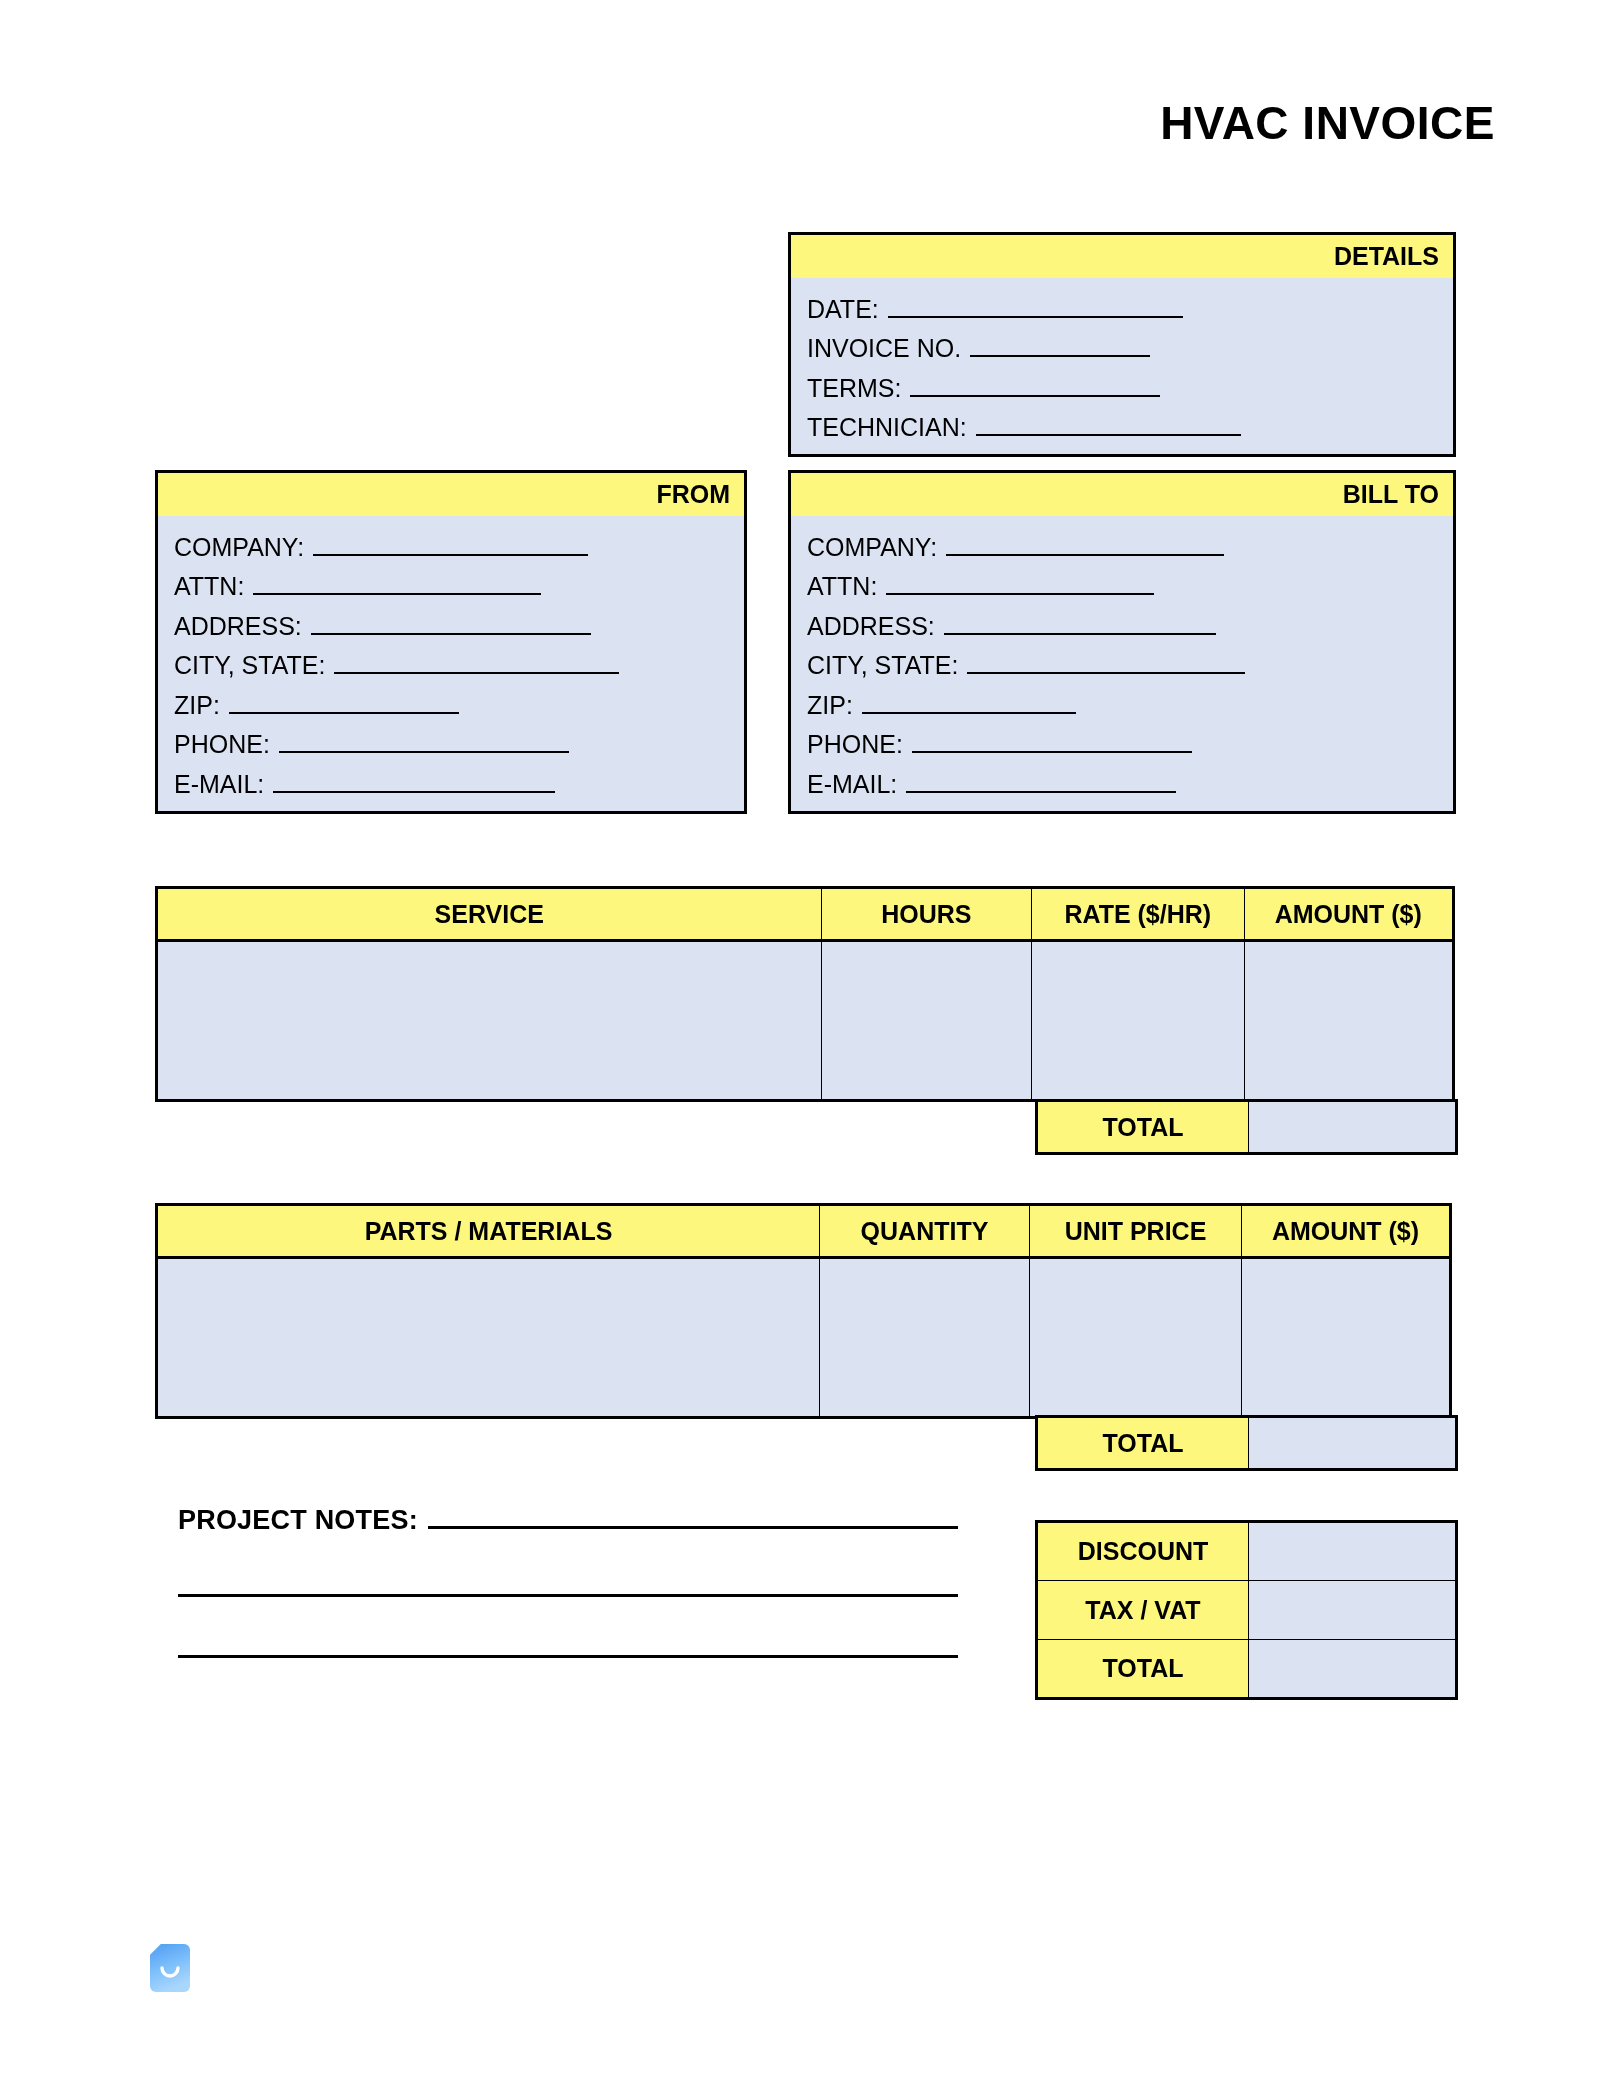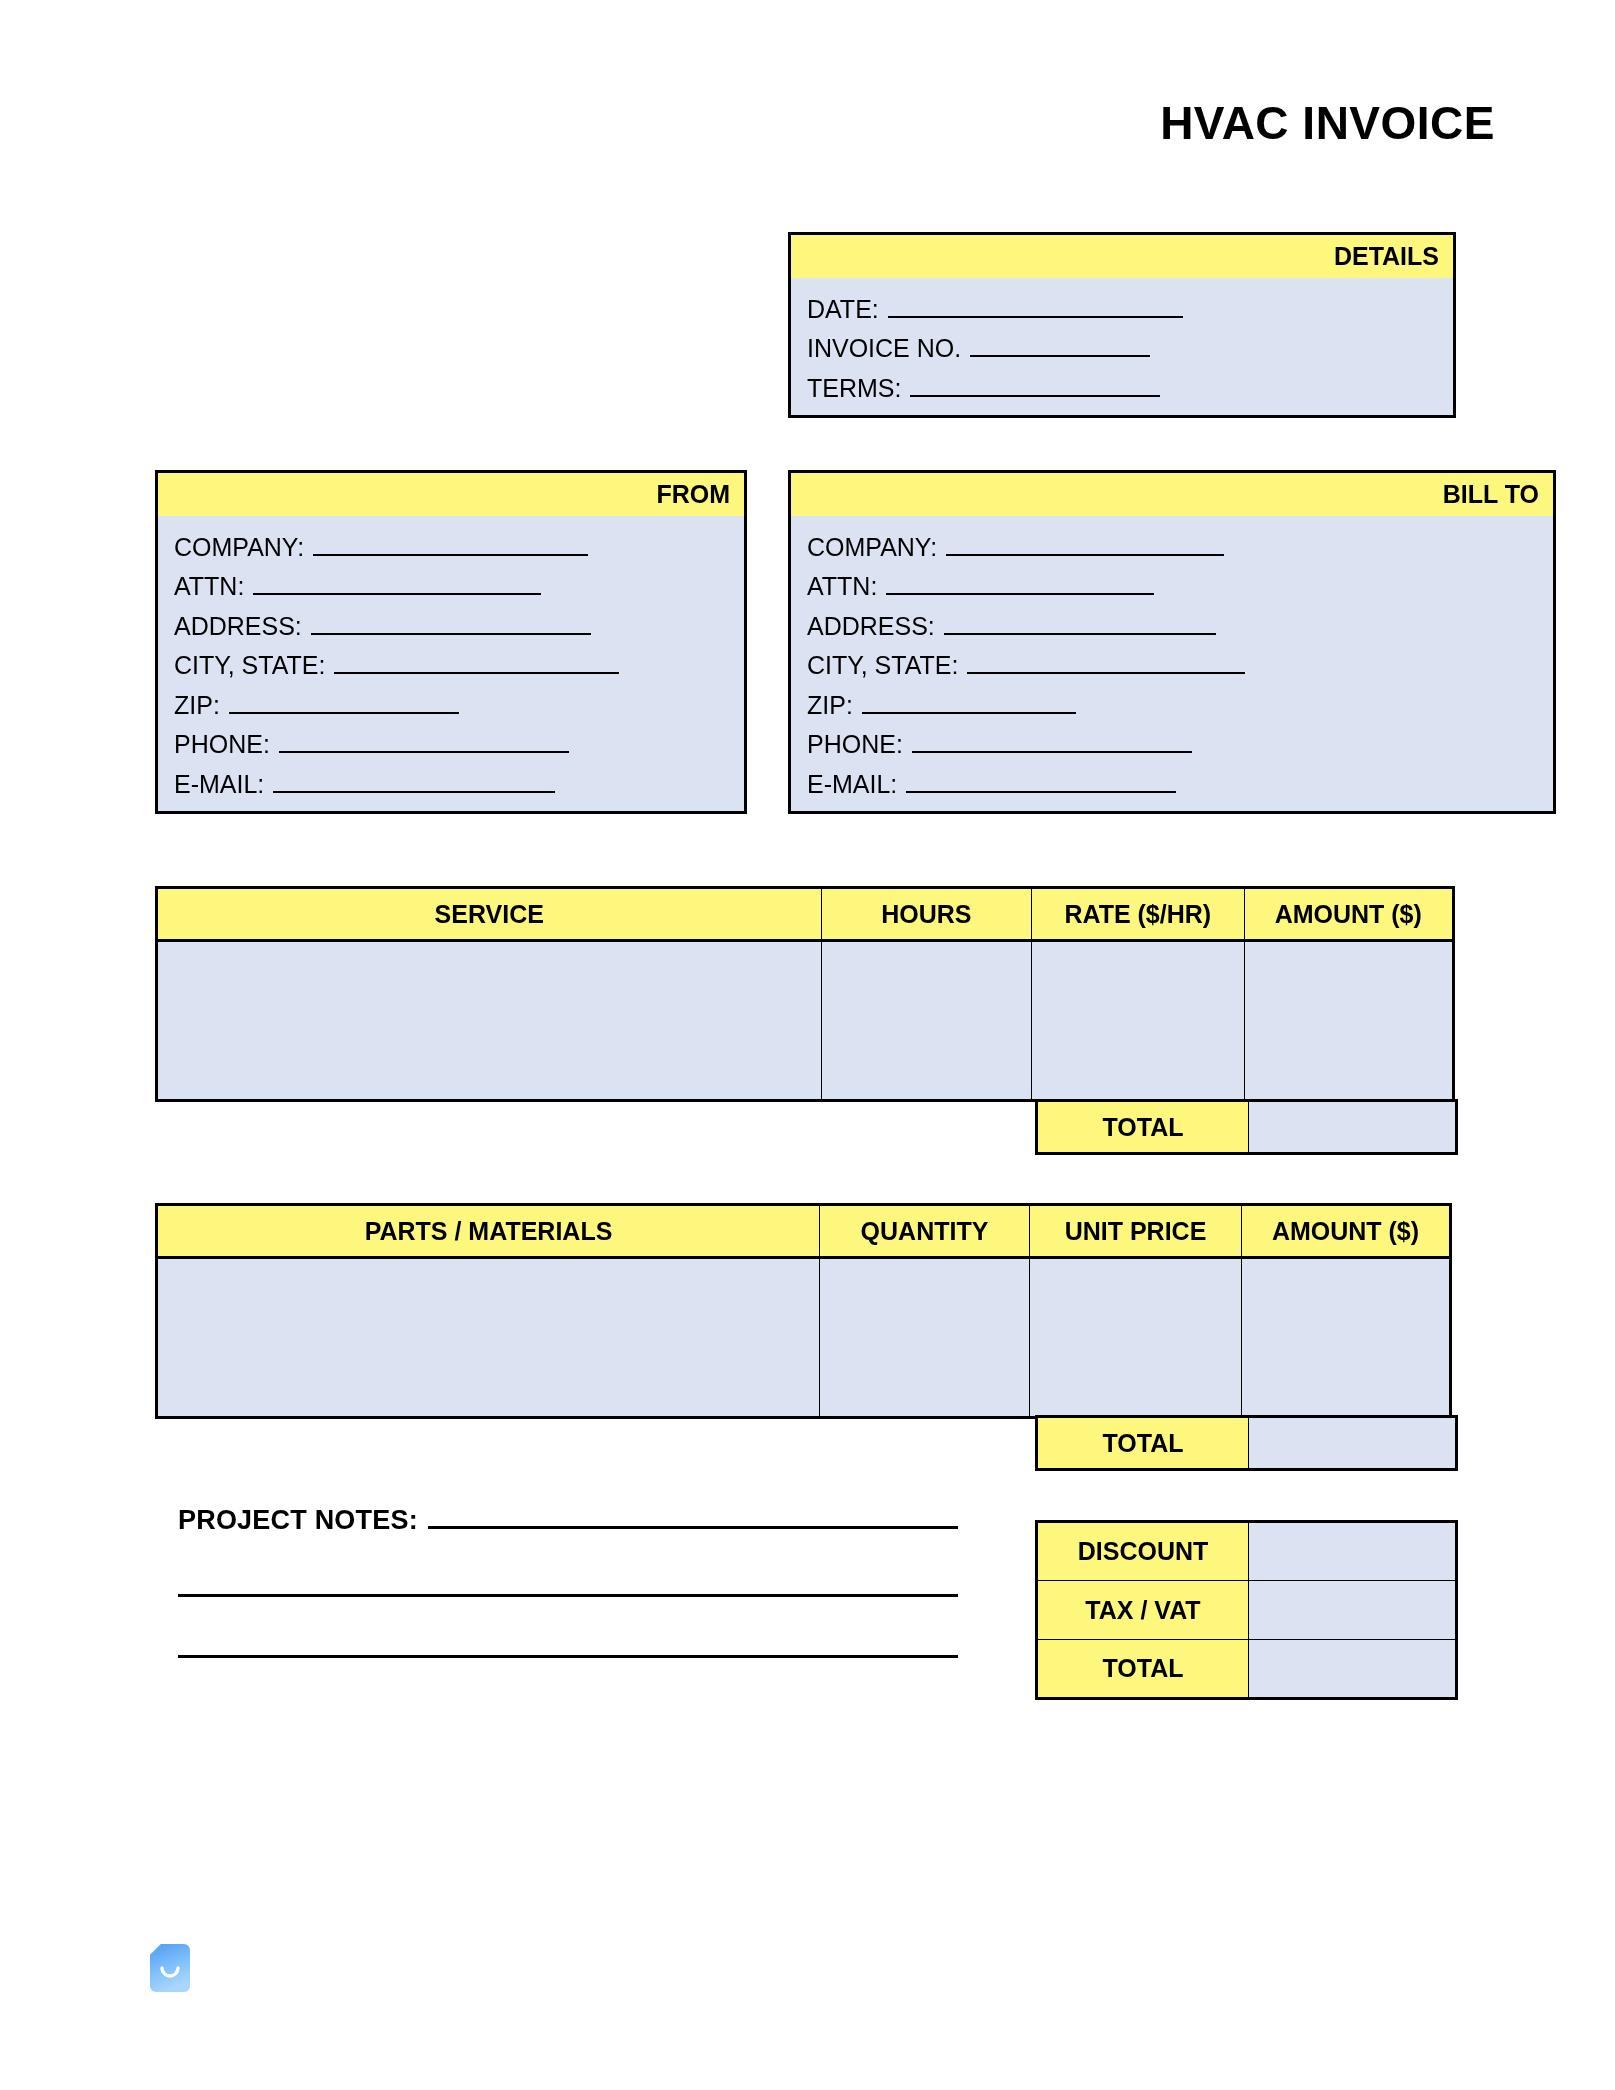--- a/index.html
+++ b/index.html
@@ -62,21 +62,21 @@
   .rule {
     display: inline-block;
     border-bottom: 2px solid #000000;
     height: 1.02em;
     margin-left: 9px;
     flex: 0 0 auto;
   }
 
   
   #details-panel { left: 788px; top: 232px; width: 668px; }
-  #billto-panel  { left: 788px; top: 470px; width: 768px; }
+  #billto-panel  { left: 788px; top: 470px; width: 668px; }
   #from-panel    { left: 155px; top: 470px; width: 592px; }
 
   
   .tbl {
     position: absolute;
     border-collapse: collapse;
     table-layout: fixed;
     border: 3px solid #000000;
   }
   .tbl th, .tbl td {
@@ -193,20 +193,24 @@
       <span class="field-label">DATE:</span>
       <span class="rule" style="width: 295px;"></span>
     </div>
     <div class="field">
       <span class="field-label">INVOICE NO.</span>
       <span class="rule" style="width: 180px;"></span>
     </div>
     <div class="field">
       <span class="field-label">TERMS:</span>
       <span class="rule" style="width: 250px;"></span>
+    </div>
+    <div class="field">
+      <span class="field-label">TECHNICIAN:</span>
+      <span class="rule" style="width: 265px;"></span>
     </div>
   </div>
 </div>
 
 <div class="panel" id="from-panel">
   <div class="panel-head">FROM</div>
   <div class="panel-body">
     <div class="field">
       <span class="field-label">COMPANY:</span>
       <span class="rule" style="width: 275px;"></span>

